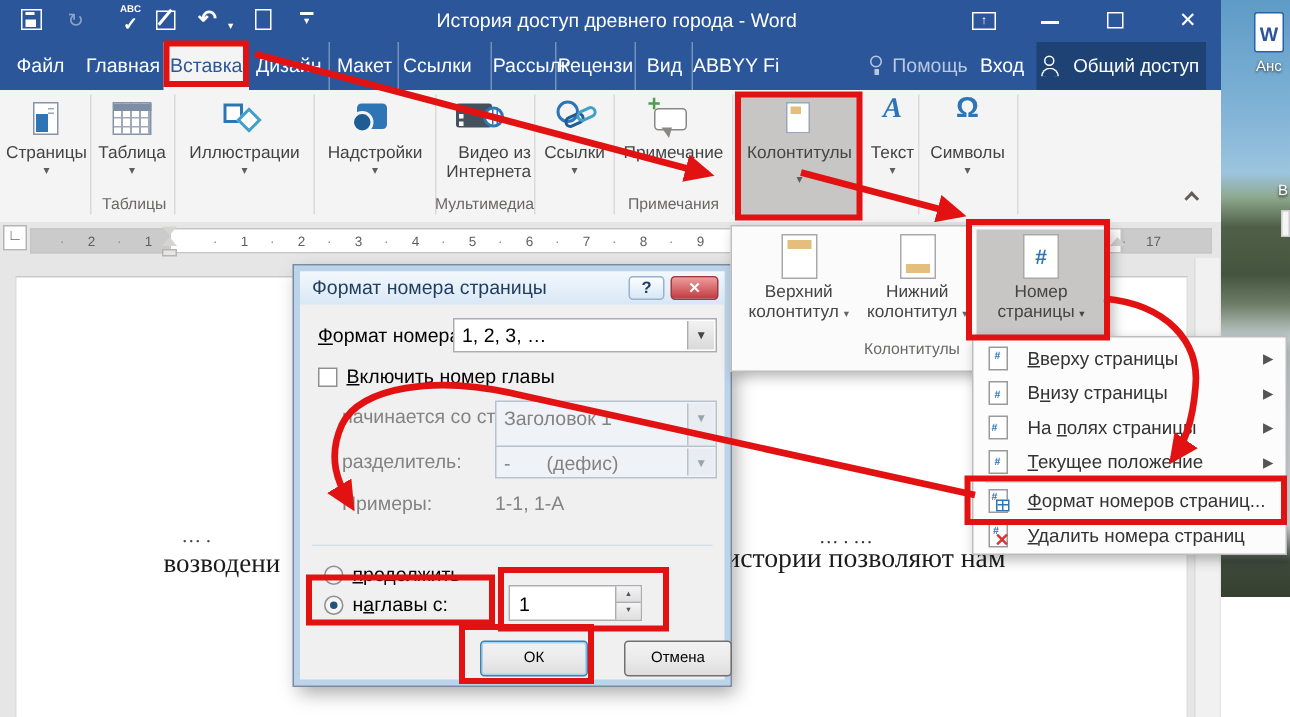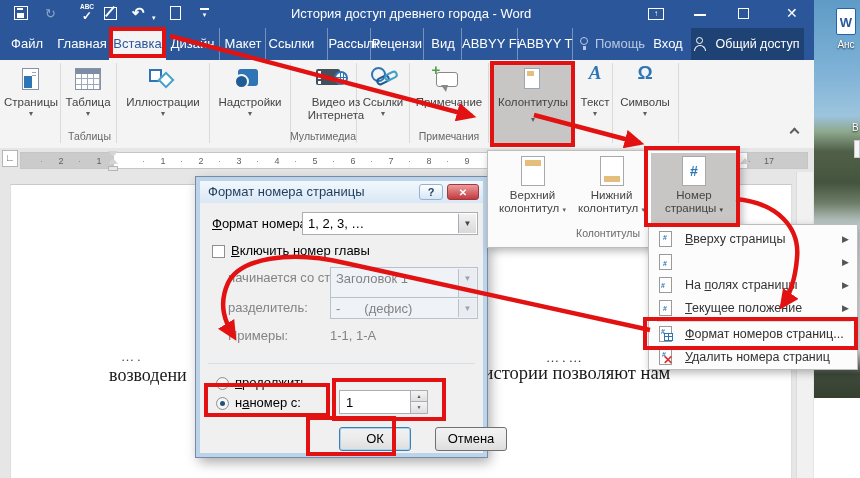--- a/index.html
+++ b/index.html
@@ -59,21 +59,21 @@
   .dis{color:#838383;}
   .combo{background:#fff;border:1px solid #ABADB3;box-sizing:border-box;font-size:13px;line-height:21px;padding-left:5px;color:#000;white-space:nowrap;}
   .combo .dd{position:absolute;right:1px;top:1px;bottom:1px;width:17px;background:linear-gradient(#F2F2F2,#D9D9D9);
              border-left:1px solid #ABADB3;text-align:center;color:#444;font-size:8px;line-height:19px;}
   .combo.disabled{background:#EFF3F7;border-color:#B8C2CC;color:#838383;}
   .combo.disabled .dd{background:#E9EDF1;color:#9aa4ae;border-left-color:#B8C2CC;}
   .chk{width:13px;height:13px;background:#fff;border:1px solid #8E8F8F;box-sizing:border-box;}
   .radio{width:13px;height:13px;border:1px solid #8E8F8F;border-radius:50%;background:radial-gradient(#fff,#ECECEC);box-sizing:border-box;}
   .radio.on::after{content:"";position:absolute;left:3px;top:3px;width:5px;height:5px;border-radius:50%;background:#23527C;}
   .btn{background:linear-gradient(#F2F2F2,#EBEBEB 50%,#DDDDDD);border:1px solid #707070;border-radius:3px;
-       font-size:13px;color:#000;text-align:center;line-height:22px;box-sizing:border-box;font-family:"Liberation Sans",sans-serif;margin-left:19px;}
+       font-size:10px;color:#000;text-align:center;line-height:22px;box-sizing:border-box;font-family:"Liberation Sans",sans-serif;}
   .btn.default{border-color:#3C7FB1;box-shadow:inset 0 0 0 1px #A9D4F0;}
   
   .redbox{border:4px solid #E31212;box-sizing:border-box;z-index:49;pointer-events:none;}
   #arrows{position:absolute;left:0;top:0;z-index:50;pointer-events:none;}
   
   .desktop{left:814px;top:0;width:46px;height:478px;background:#fff;z-index:1;}
   .photo{left:0;top:0;width:46px;height:398px;
      background:linear-gradient(180deg,#5E9BC6 0%,#7FB2D6 18%,#9CC4DE 29%,#8FA98F 33%,#506048 38%,#44543E 46%,#6E7D68 51%,#C9D5D8 57%,#DCE4E6 72%,#E8EDEE 88%,#3E4A3C 94%,#35402F 100%);}
   .small-white{font-size:10px;color:#fff;text-shadow:0 1px 2px rgba(0,0,0,.8);}
 </style>
@@ -115,21 +115,20 @@
     <div class="abs tab" style="left:4px;width:46px;">Файл</div>
     <div class="abs tab" style="left:55px;width:54px;">Главная</div>
     <div class="abs tab active" style="left:109px;width:57px;">Вставка</div>
     <div class="abs tab" style="left:167px;width:51px;">Дизайн</div>
     <div class="abs tab sep" style="left:219px;width:46px;">Макет</div>
     <div class="abs tab sep" style="left:265px;width:51px;">Ссылки</div>
     <div class="abs tab sep" style="left:327px;width:52px;">Рассылк</div>
     <div class="abs tab sep" style="left:370px;width:52px;">Рецензи</div>
     <div class="abs tab sep" style="left:423px;width:38px;">Вид</div>
     <div class="abs tab sep" style="left:461px;width:56px;">ABBYY Fi</div>
-    <div class="abs tab sep" style="left:517px;width:54px;border-right:1px solid rgba(255,255,255,.35);">ABBYY T</div>
     <div class="abs tab dim" style="left:576px;width:72px;padding-left:16px;box-sizing:border-box;">
       <span class="abs" style="left:4px;top:9px;width:8px;height:8px;border:1.5px solid #B9C7E2;border-radius:50%;box-sizing:border-box;"></span>
       <span class="abs" style="left:7px;top:18px;width:3px;height:4px;background:#B9C7E2;"></span>
       <span>Помощь</span>
     </div>
     <div class="abs tab" style="left:648px;width:40px;">Вход</div>
     <div class="abs tab share" style="left:691px;width:113px;padding-left:20px;box-sizing:border-box;">
       <span class="abs" style="left:5px;top:9px;width:7px;height:7px;border:1.5px solid #fff;border-radius:50%;box-sizing:border-box;"></span>
       <span class="abs" style="left:3px;top:17px;width:12px;height:6px;border:1.5px solid #fff;border-bottom:none;border-radius:6px 6px 0 0;box-sizing:border-box;"></span>
       <span style="font-size:12.5px;">Общий доступ</span>
@@ -178,21 +177,21 @@
     </div>
     <div class="abs rbtn" style="left:212px;width:76px;">
       <div class="ic">
           <div class="abs" style="left:26px;top:5px;width:20px;height:17px;background:#2E75B5;border-radius:3px;">
             <div class="abs" style="left:-4px;bottom:-3px;width:11px;height:11px;background:#1F5C96;border-radius:50%;border:2px solid #F4F4F4;"></div>
           </div>
         </div>
       <div>Надстройки</div>
         <div class="arw">▾</div>
     </div>
-    <div class="abs rbtn" style="left:306px;width:60px;">
+    <div class="abs rbtn" style="left:294px;width:60px;text-align:right;">
       <div class="ic">
           <div class="abs" style="left:10px;top:5px;width:24px;height:16px;background:#44505E;border-radius:2px;">
             <div class="abs" style="left:2px;top:2px;width:3px;height:3px;background:#fff;"></div>
             <div class="abs" style="left:2px;top:7px;width:3px;height:3px;background:#fff;"></div>
             <div class="abs" style="left:2px;top:12px;width:3px;height:3px;background:#fff;"></div>
           </div>
           <div class="abs" style="left:28px;top:7px;width:14px;height:14px;border:2px solid #2E75B5;border-radius:50%;box-sizing:border-box;background:#fff;">
             <div class="abs" style="left:4px;top:0;width:2px;height:10px;border-left:1px solid #2E75B5;border-right:1px solid #2E75B5;"></div>
             <div class="abs" style="left:0;top:4px;width:10px;height:1px;background:#2E75B5;"></div>
           </div>
@@ -322,20 +321,21 @@
       <span class="mico">
           <span class="hash" style="left:3px;top:2px;">#</span>
         </span>
       <span class="mtext"><span></span><span class="u">В</span><span>верху страницы</span></span>
       <span class="msub">▶</span>
     </div>
     <div class="abs mitem" style="top:26px;">
       <span class="mico">
           <span class="hash" style="left:3px;bottom:2px;">#</span>
         </span>
+      <span class="mtext"><span>В</span><span class="u">н</span><span>изу страницы</span></span>
       <span class="msub">▶</span>
     </div>
     <div class="abs mitem" style="top:49px;">
       <span class="mico">
           <span class="hash" style="left:1px;top:4px;">#</span>
         </span>
       <span class="mtext"><span>На </span><span class="u">п</span><span>олях страницы</span></span>
       <span class="msub">▶</span>
     </div>
     <div class="abs mitem" style="top:72px;">
@@ -386,21 +386,21 @@
 
     <div class="abs dlg-lbl dis" style="left:28px;top:147px;">Примеры:</div>
     <div class="abs dlg-lbl dis" style="left:130px;top:147px;">1-1, 1-A</div>
 
     <div class="abs" style="left:8px;top:182px;width:267px;height:1px;background:#D5DFE5;"></div>
 
     <div class="abs radio" style="left:16px;top:196px;"></div>
     <div class="abs dlg-lbl" style="left:35px;top:194px;"><span class="u">п</span><span>родолжить</span></div>
 
     <div class="abs radio on" style="left:16px;top:216px;"></div>
-    <div class="abs dlg-lbl" style="left:35px;top:214px;"><span>н</span><span class="u">а</span><span>номер с:</span></div>
+    <div class="abs dlg-lbl" style="left:35px;top:214px;"><span>н</span><span class="u">а</span><span>главы с:</span></div>
     <div class="abs" style="left:139px;top:209px;width:89px;height:24px;background:#fff;border:1px solid #ABADB3;box-sizing:border-box;">
       <input style="position: absolute; left: 0px; top: 0px; width: 68px; height: 22px; border: none; outline: none; padding: 0px 0px 0px 6px; font-size: 13px; font-family: &quot;Liberation Sans&quot;, sans-serif; background: transparent;" value="1">
       <div class="abs" style="right:0;top:0;width:17px;height:11px;background:linear-gradient(#F4F4F4,#DFDFDF);border-left:1px solid #ABADB3;border-bottom:1px solid #ABADB3;box-sizing:border-box;text-align:center;font-size:5px;line-height:10px;color:#555;">▲</div>
       <div class="abs" style="right:0;bottom:0;width:17px;height:11px;background:linear-gradient(#F4F4F4,#DFDFDF);border-left:1px solid #ABADB3;box-sizing:border-box;text-align:center;font-size:5px;line-height:10px;color:#555;">▼</div>
     </div>
 
     <div class="abs btn default" style="left:120px;top:246px;width:72px;height:24px;"><span>ОК</span></div>
     <div class="abs btn" style="left:216px;top:246px;width:72px;height:24px;"><span>Отмена</span></div>
   </div>
 

